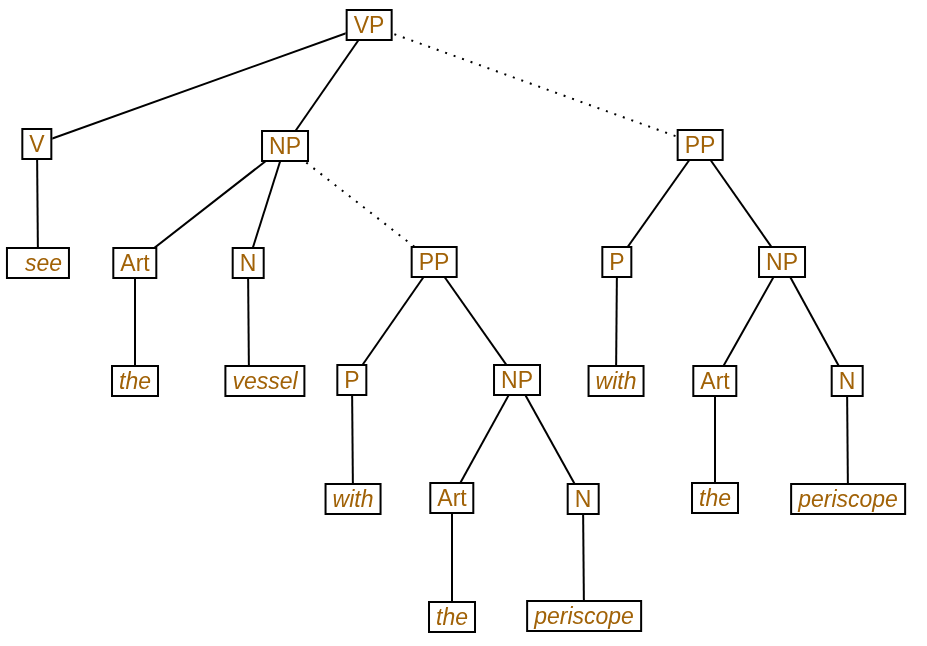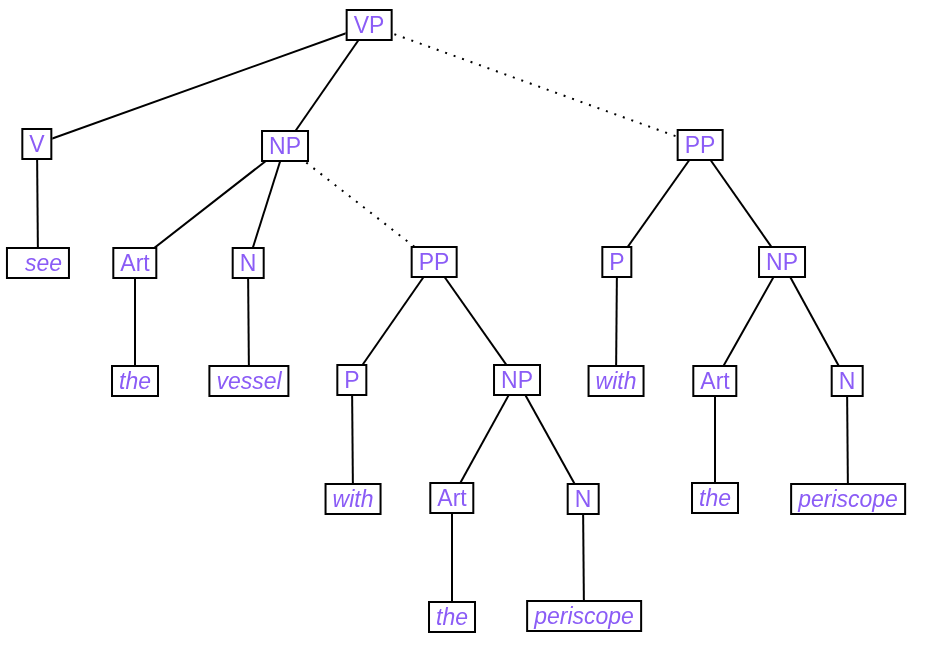--- a/index.html
+++ b/index.html
@@ -26,21 +26,21 @@
     fill: none;
   }
   .edge.dotted {
     stroke-dasharray: 2 7;
   }
   .node {
     position: absolute;
     transform: translate(-50%, -50%);
     border: 2px solid #000000;
     background: #ffffff;
-    color: #8b5cf6;
+    color: #a16207;
     padding: 1px 6px;
     font-size: 23px;
     line-height: 26px;
     white-space: nowrap;
     text-align: center;
   }
   .node.word {
     font-style: italic;
   }
 </style>
@@ -78,21 +78,21 @@
       <div class="node" style="left: 37px; top: 144px;">V</div>
       <div class="node" style="left: 285px; top: 146px;">NP</div>
       <div class="node" style="left: 700px; top: 145px;">PP</div>
       <div class="node word" style="left: 38px; top: 263px; padding-left: 17px;">see</div>
       <div class="node" style="left: 135px; top: 263px;">Art</div>
       <div class="node" style="left: 248px; top: 263px;">N</div>
       <div class="node" style="left: 434px; top: 262px;">PP</div>
       <div class="node" style="left: 617px; top: 262px;">P</div>
       <div class="node" style="left: 782px; top: 262px;">NP</div>
       <div class="node word" style="left: 135px; top: 381px;">the</div>
-      <div class="node word" style="left: 249px; top: 381px;">vessel</div>
+      <div class="node word" style="left: 265px; top: 381px;">vessel</div>
       <div class="node" style="left: 352px; top: 380px;">P</div>
       <div class="node" style="left: 517px; top: 380px;">NP</div>
       <div class="node word" style="left: 616px; top: 381px;">with</div>
       <div class="node" style="left: 715px; top: 381px;">Art</div>
       <div class="node" style="left: 847px; top: 381px;">N</div>
       <div class="node word" style="left: 353px; top: 499px;">with</div>
       <div class="node" style="left: 452px; top: 498px;">Art</div>
       <div class="node" style="left: 583px; top: 499px;">N</div>
       <div class="node word" style="left: 715px; top: 498px;">the</div>
       <div class="node word" style="left: 848px; top: 499px;">periscope</div>

